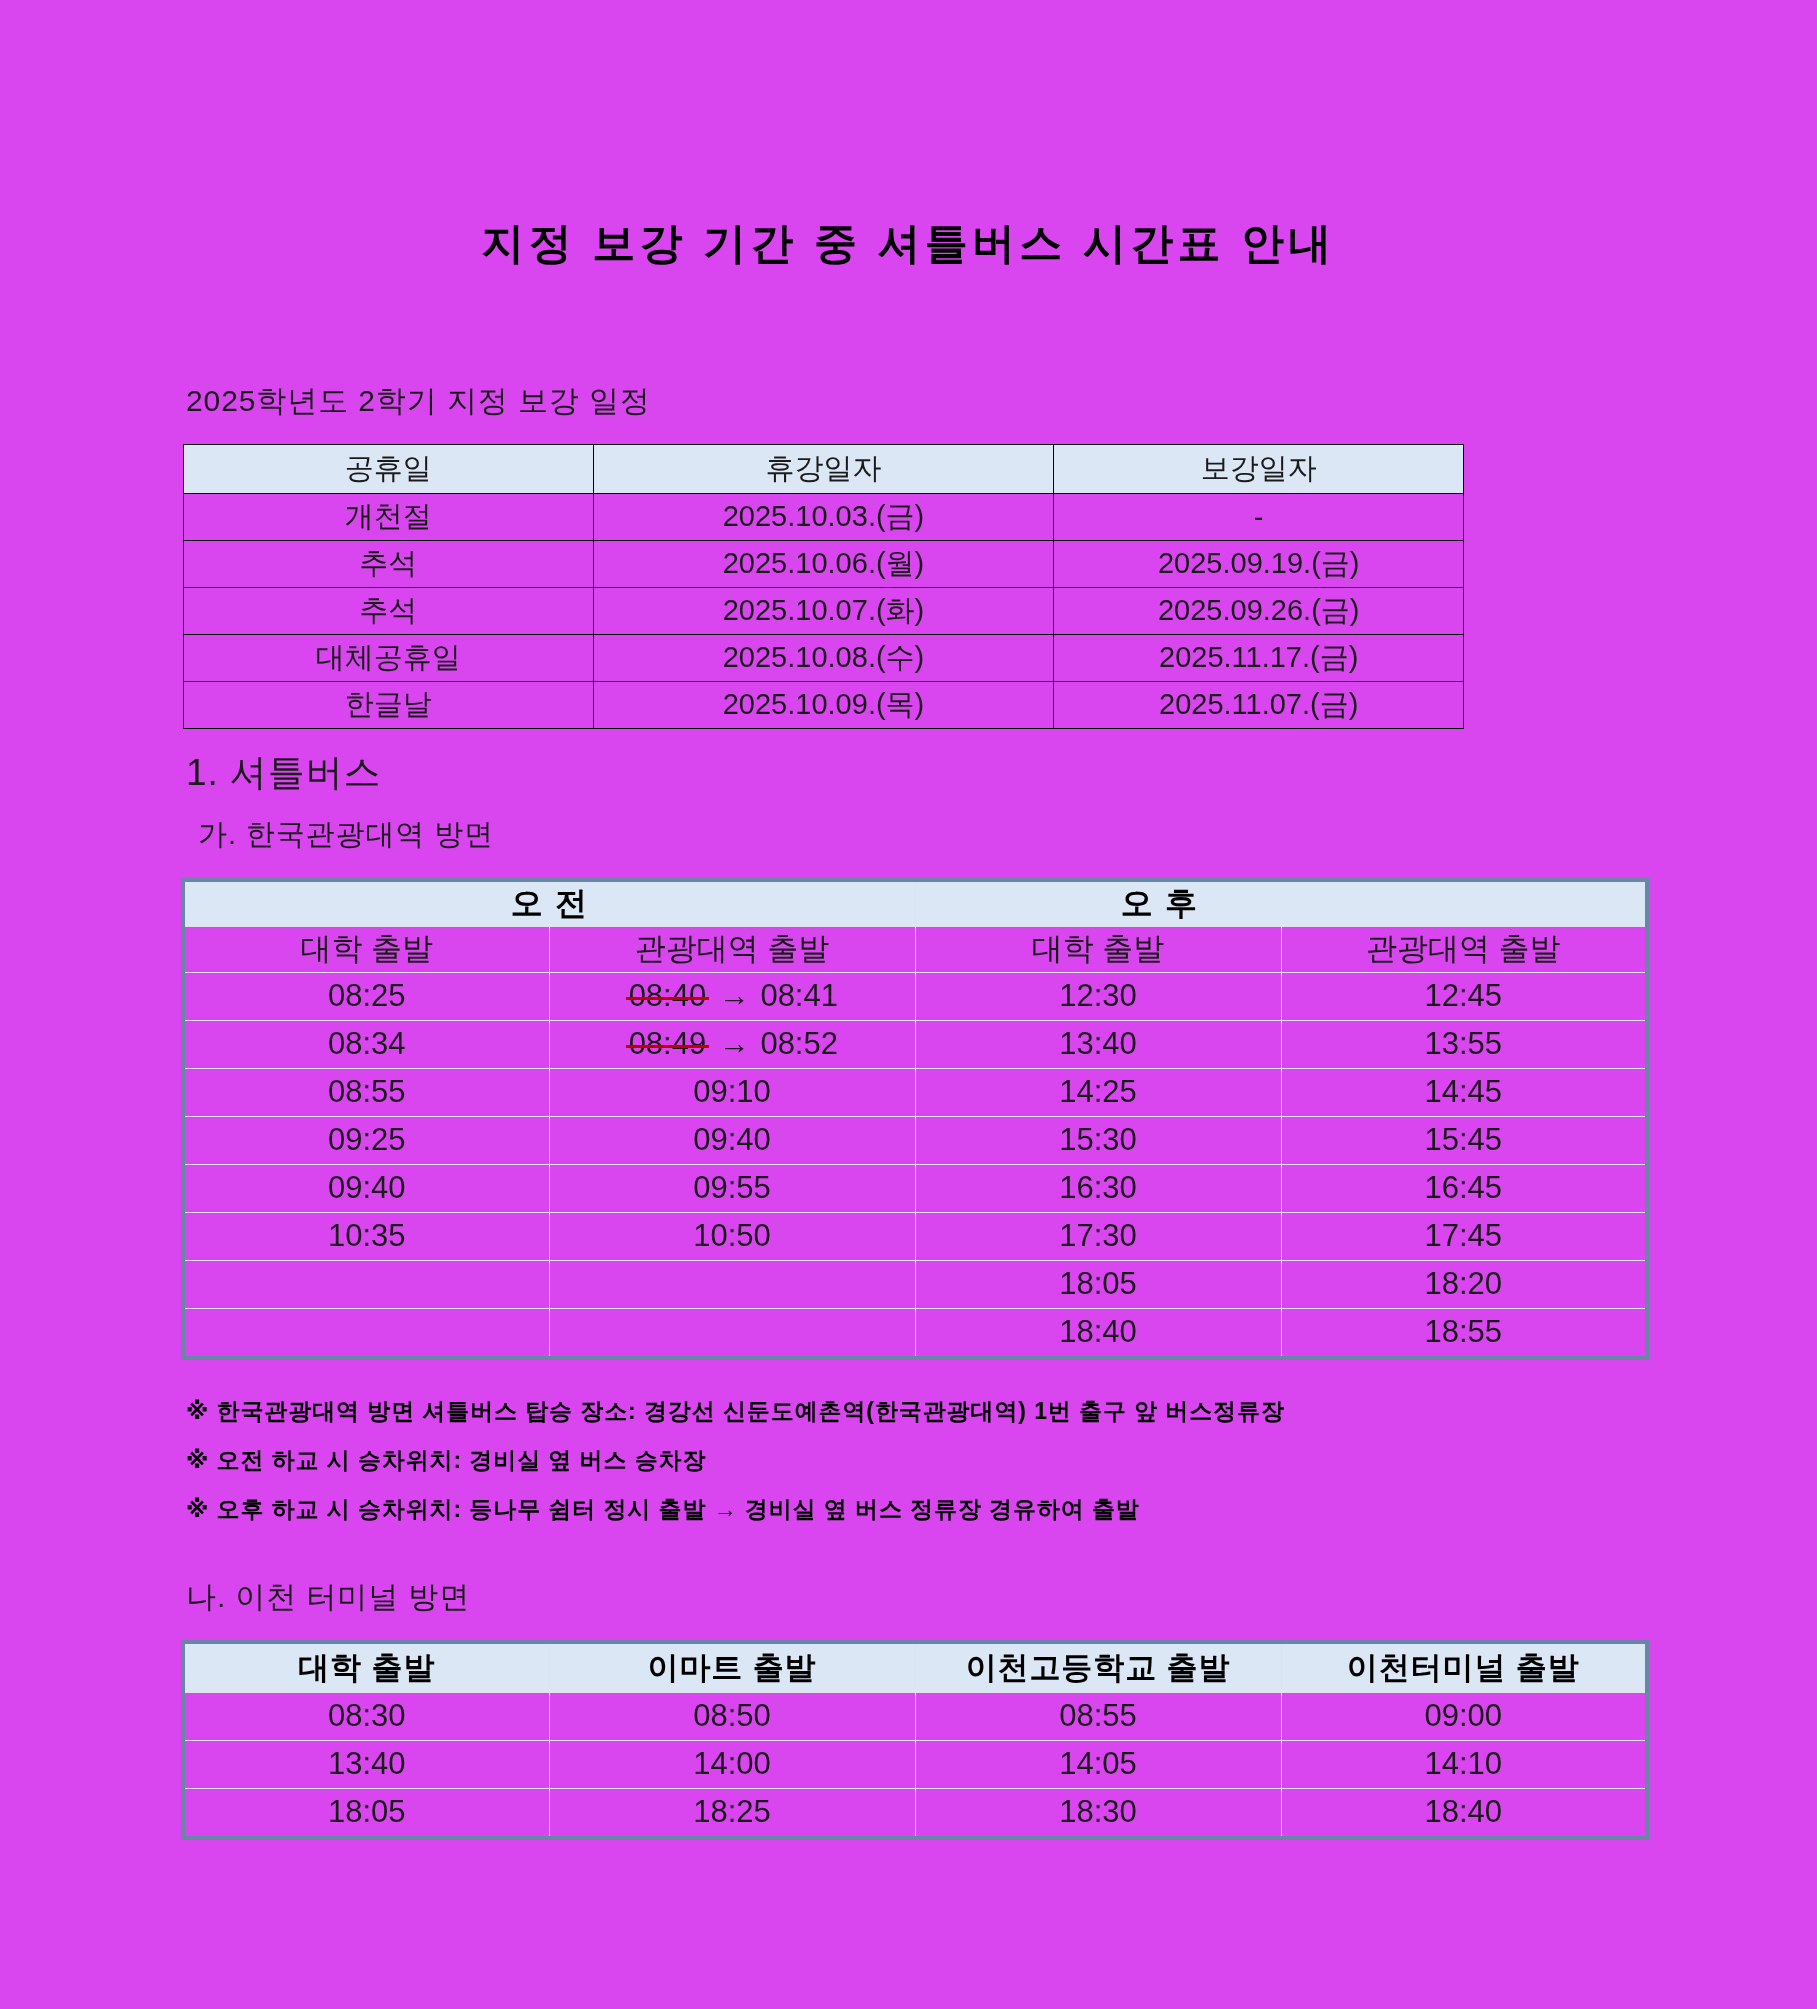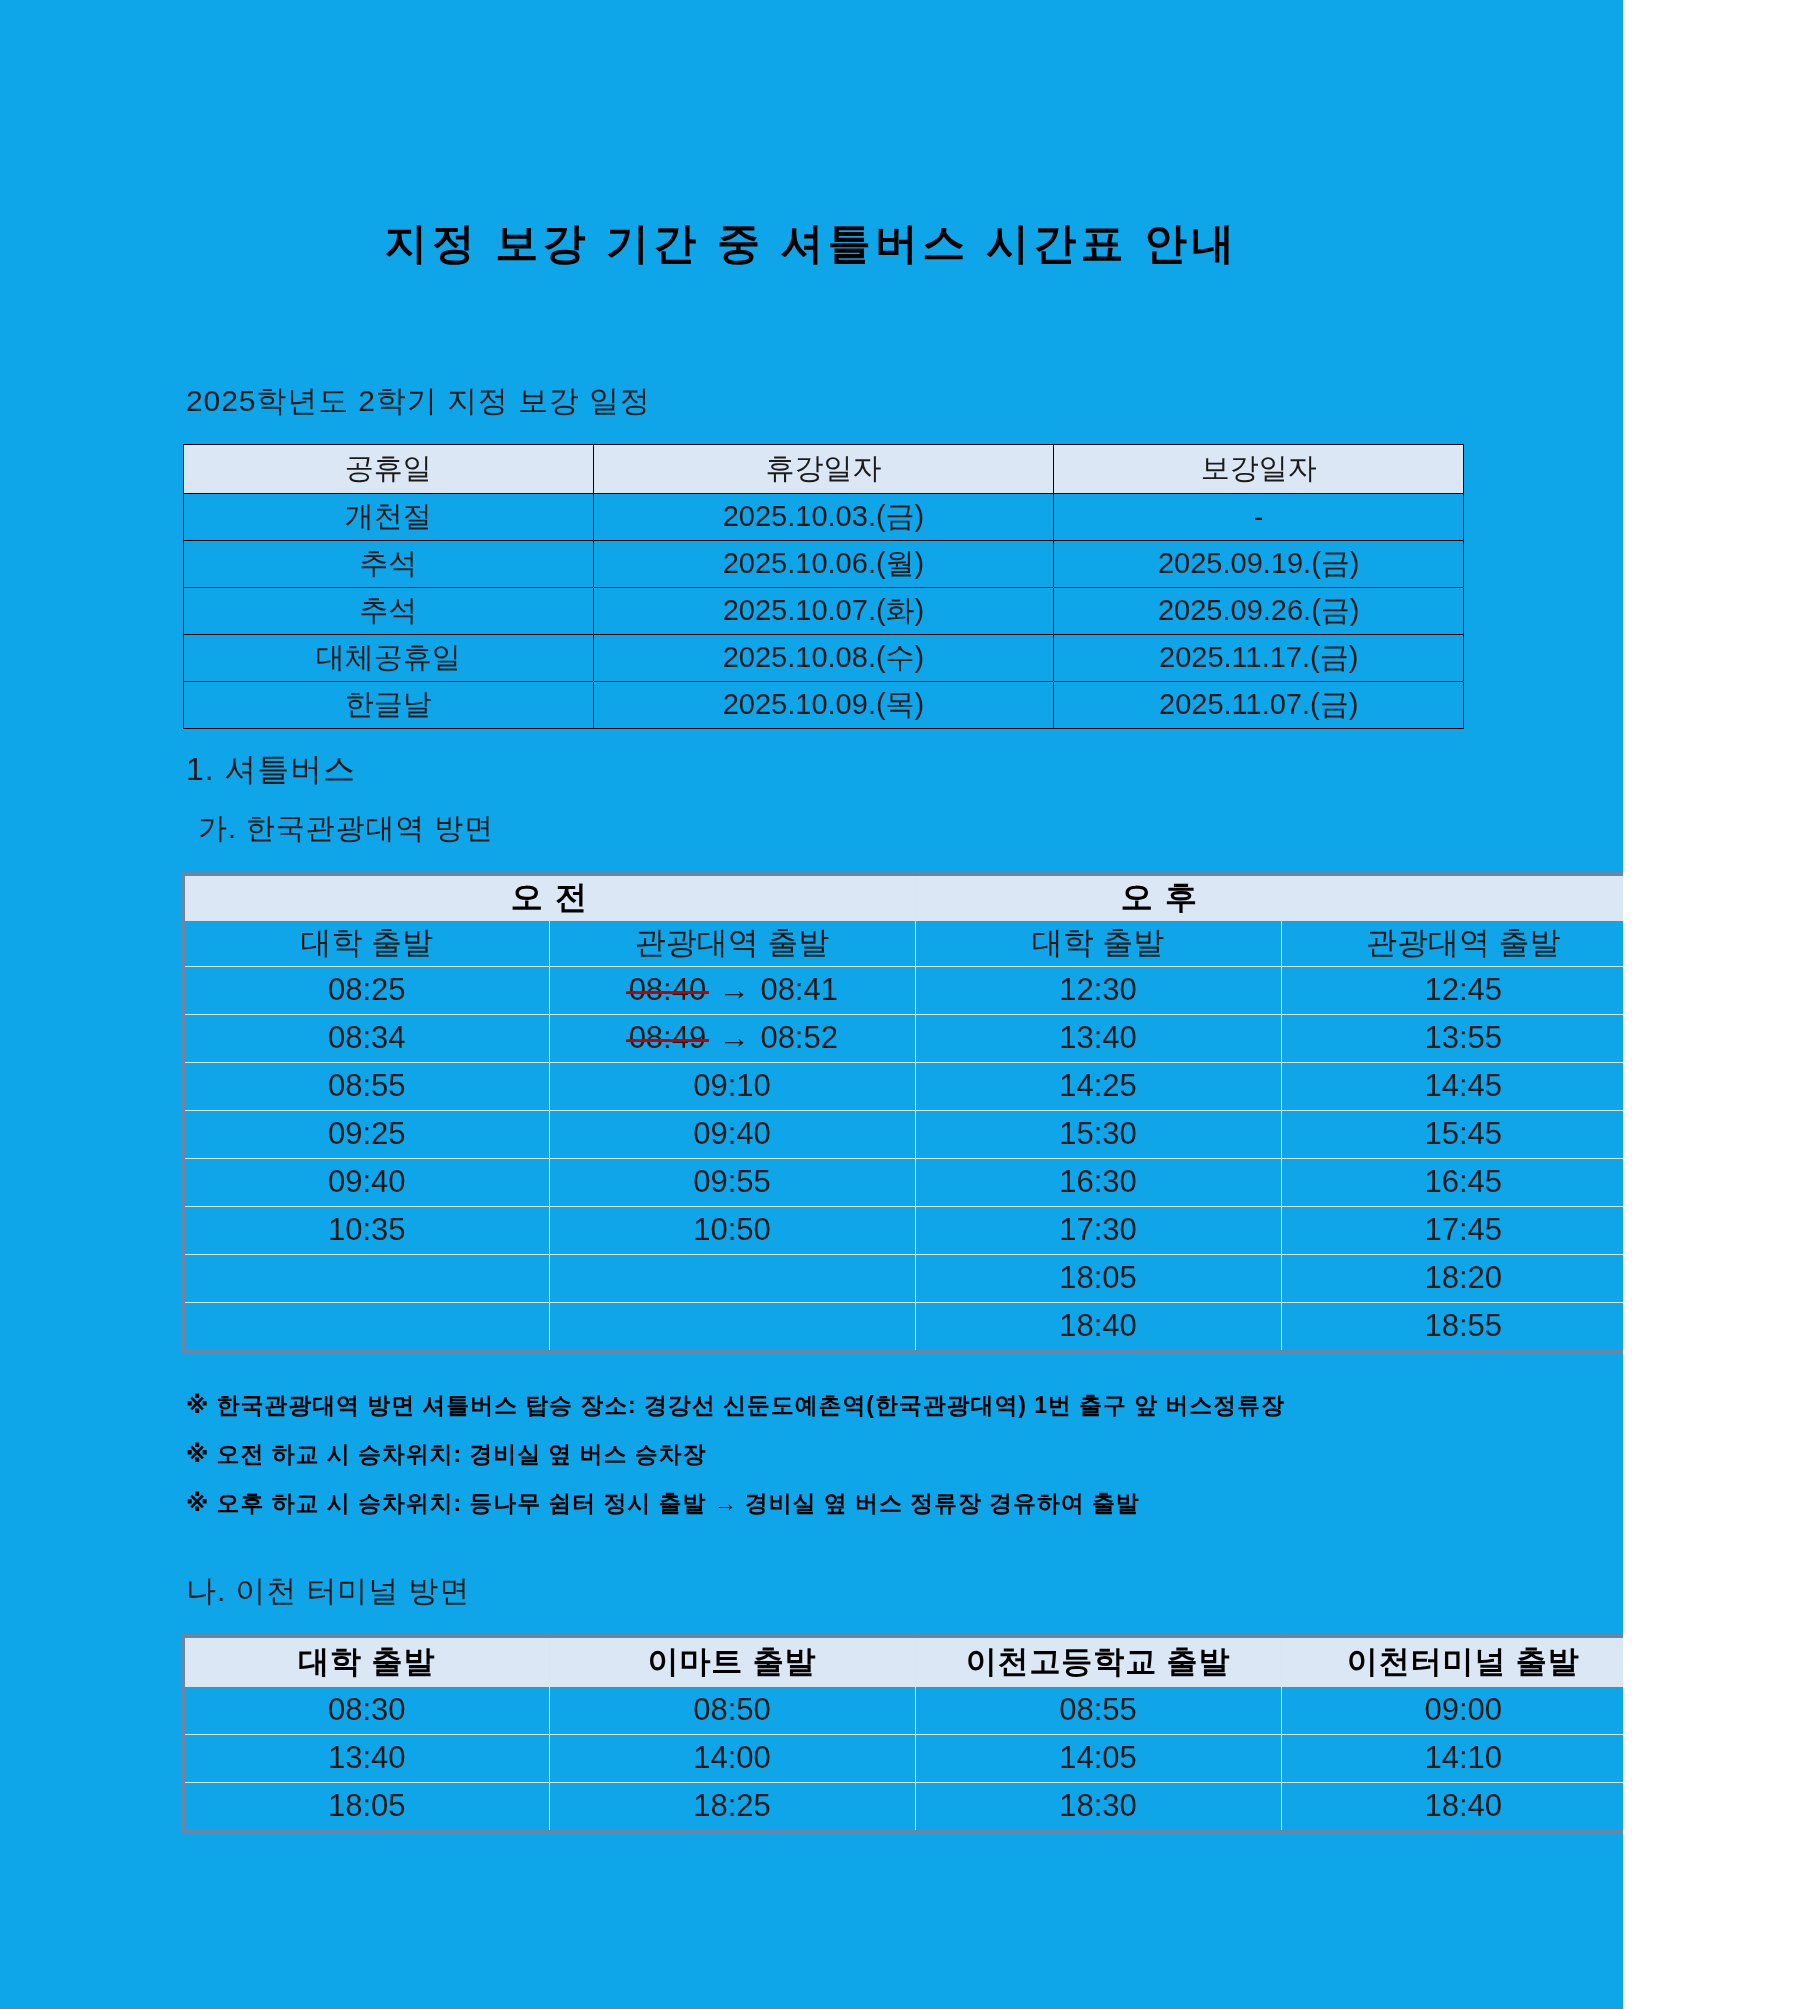--- a/index.html
+++ b/index.html
@@ -1,20 +1,20 @@
 <!DOCTYPE html>
 <html style="font-size:13.8px"><head>
 <meta charset="utf-8">
 <style>
   html,body{margin:0;padding:0;background:#ffffff;}
   .page{
     position:relative;
-    width:1623px;height:2010px;
+    width:1817px;height:2010px;
     overflow:hidden;
-    background:#0ea5e9;
+    background:#d946ef;
     color:#111;
     font-family:"Liberation Sans","DejaVu Sans",sans-serif;
     box-sizing:border-box;
     padding-top:217px;
   }
   
   .doc-title{
     text-align:center;
     font-size:43px;
     font-weight:bold;
@@ -31,21 +31,21 @@
   }
   .op-line{
     margin:67px 0 0 184px;
     font-size:34px;
     color:#000;
     white-space:nowrap;
   }
   .op-bullet{font-weight:bold;font-size:33px;margin-right:12px;}
   .op-label{font-weight:bold;letter-spacing:1.7px;}
   .op-value{font-size:32px;margin-left:8.6px;letter-spacing:0.4px;}
-  .item-line{margin:19px 0 0 186px;font-size:32px;color:#1a1a1a;letter-spacing:0.9px;}
+  .item-line{margin:19px 0 0 186px;font-size:37px;color:#1a1a1a;letter-spacing:0.9px;}
   .sub-line{margin:17px 0 0 198px;font-size:29px;color:#1a1a1a;letter-spacing:0.9px;}
   .na-line{margin:52px 0 8px 186px;font-size:30px;color:#1a1a1a;letter-spacing:0.9px;}
 
   
   table{border-collapse:collapse;table-layout:fixed;}
   .t1{
     margin:22.4px 0 0 183px;
     width:1281px;
     font-size:29px;
   }

